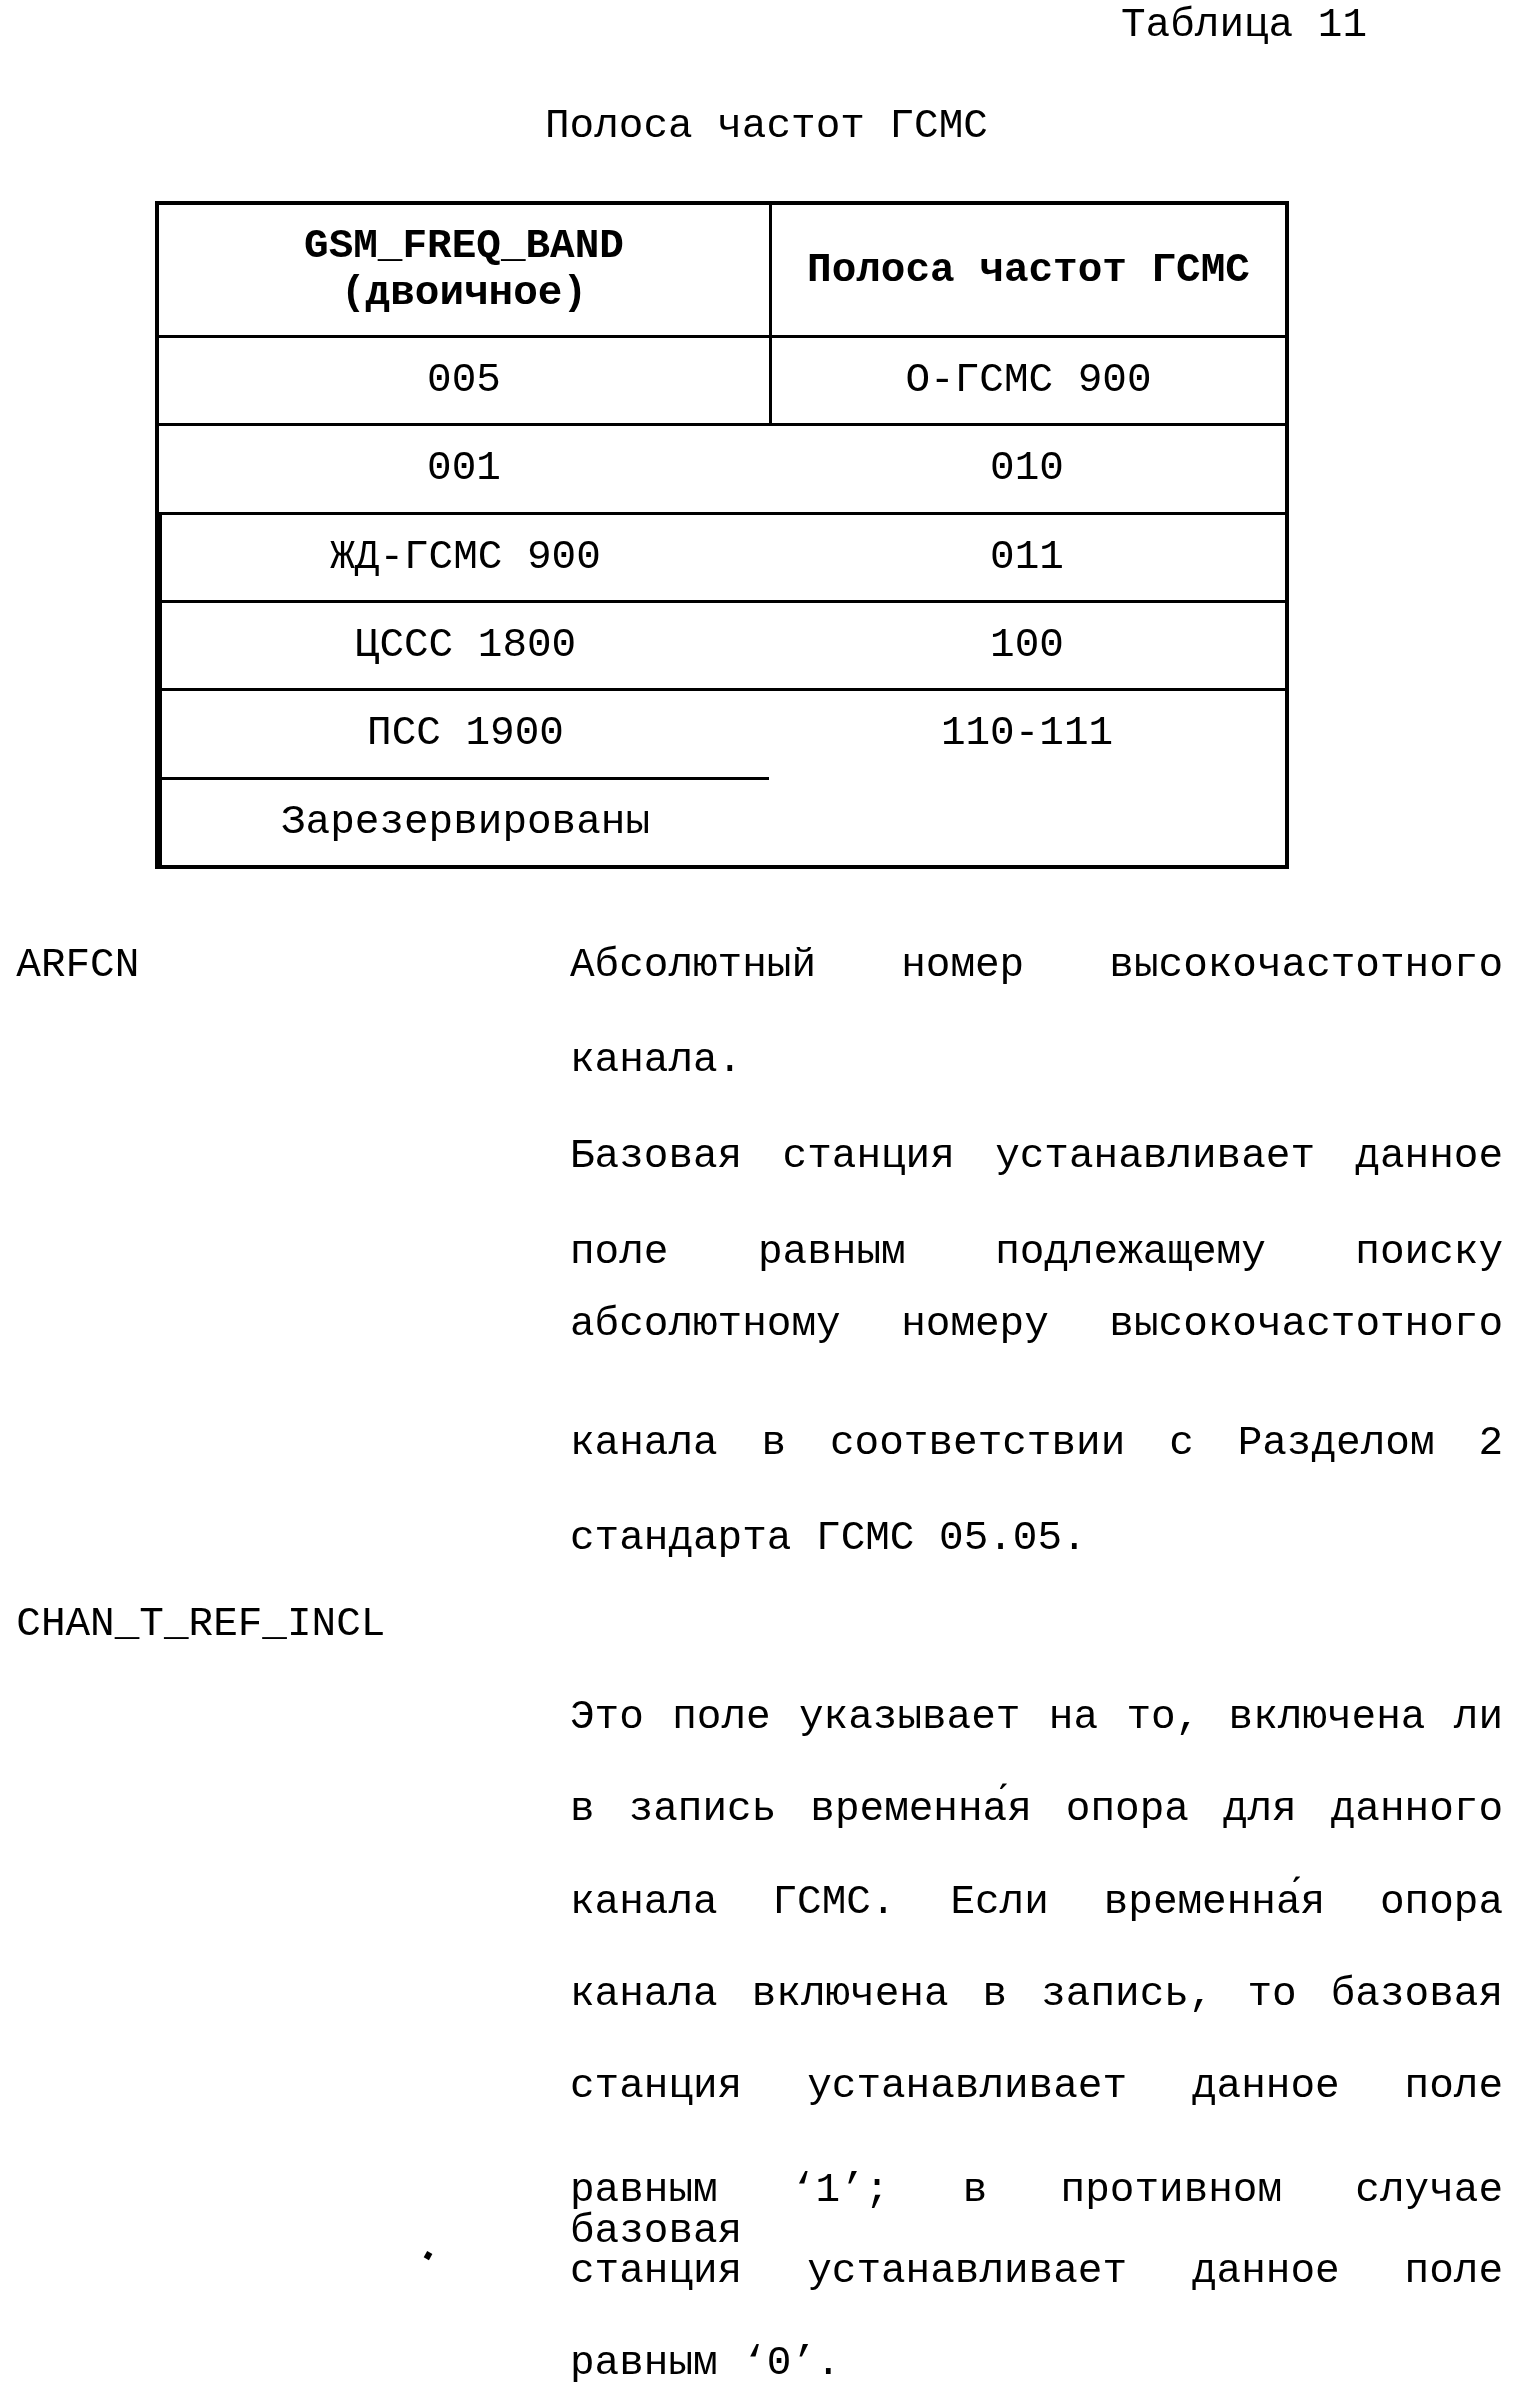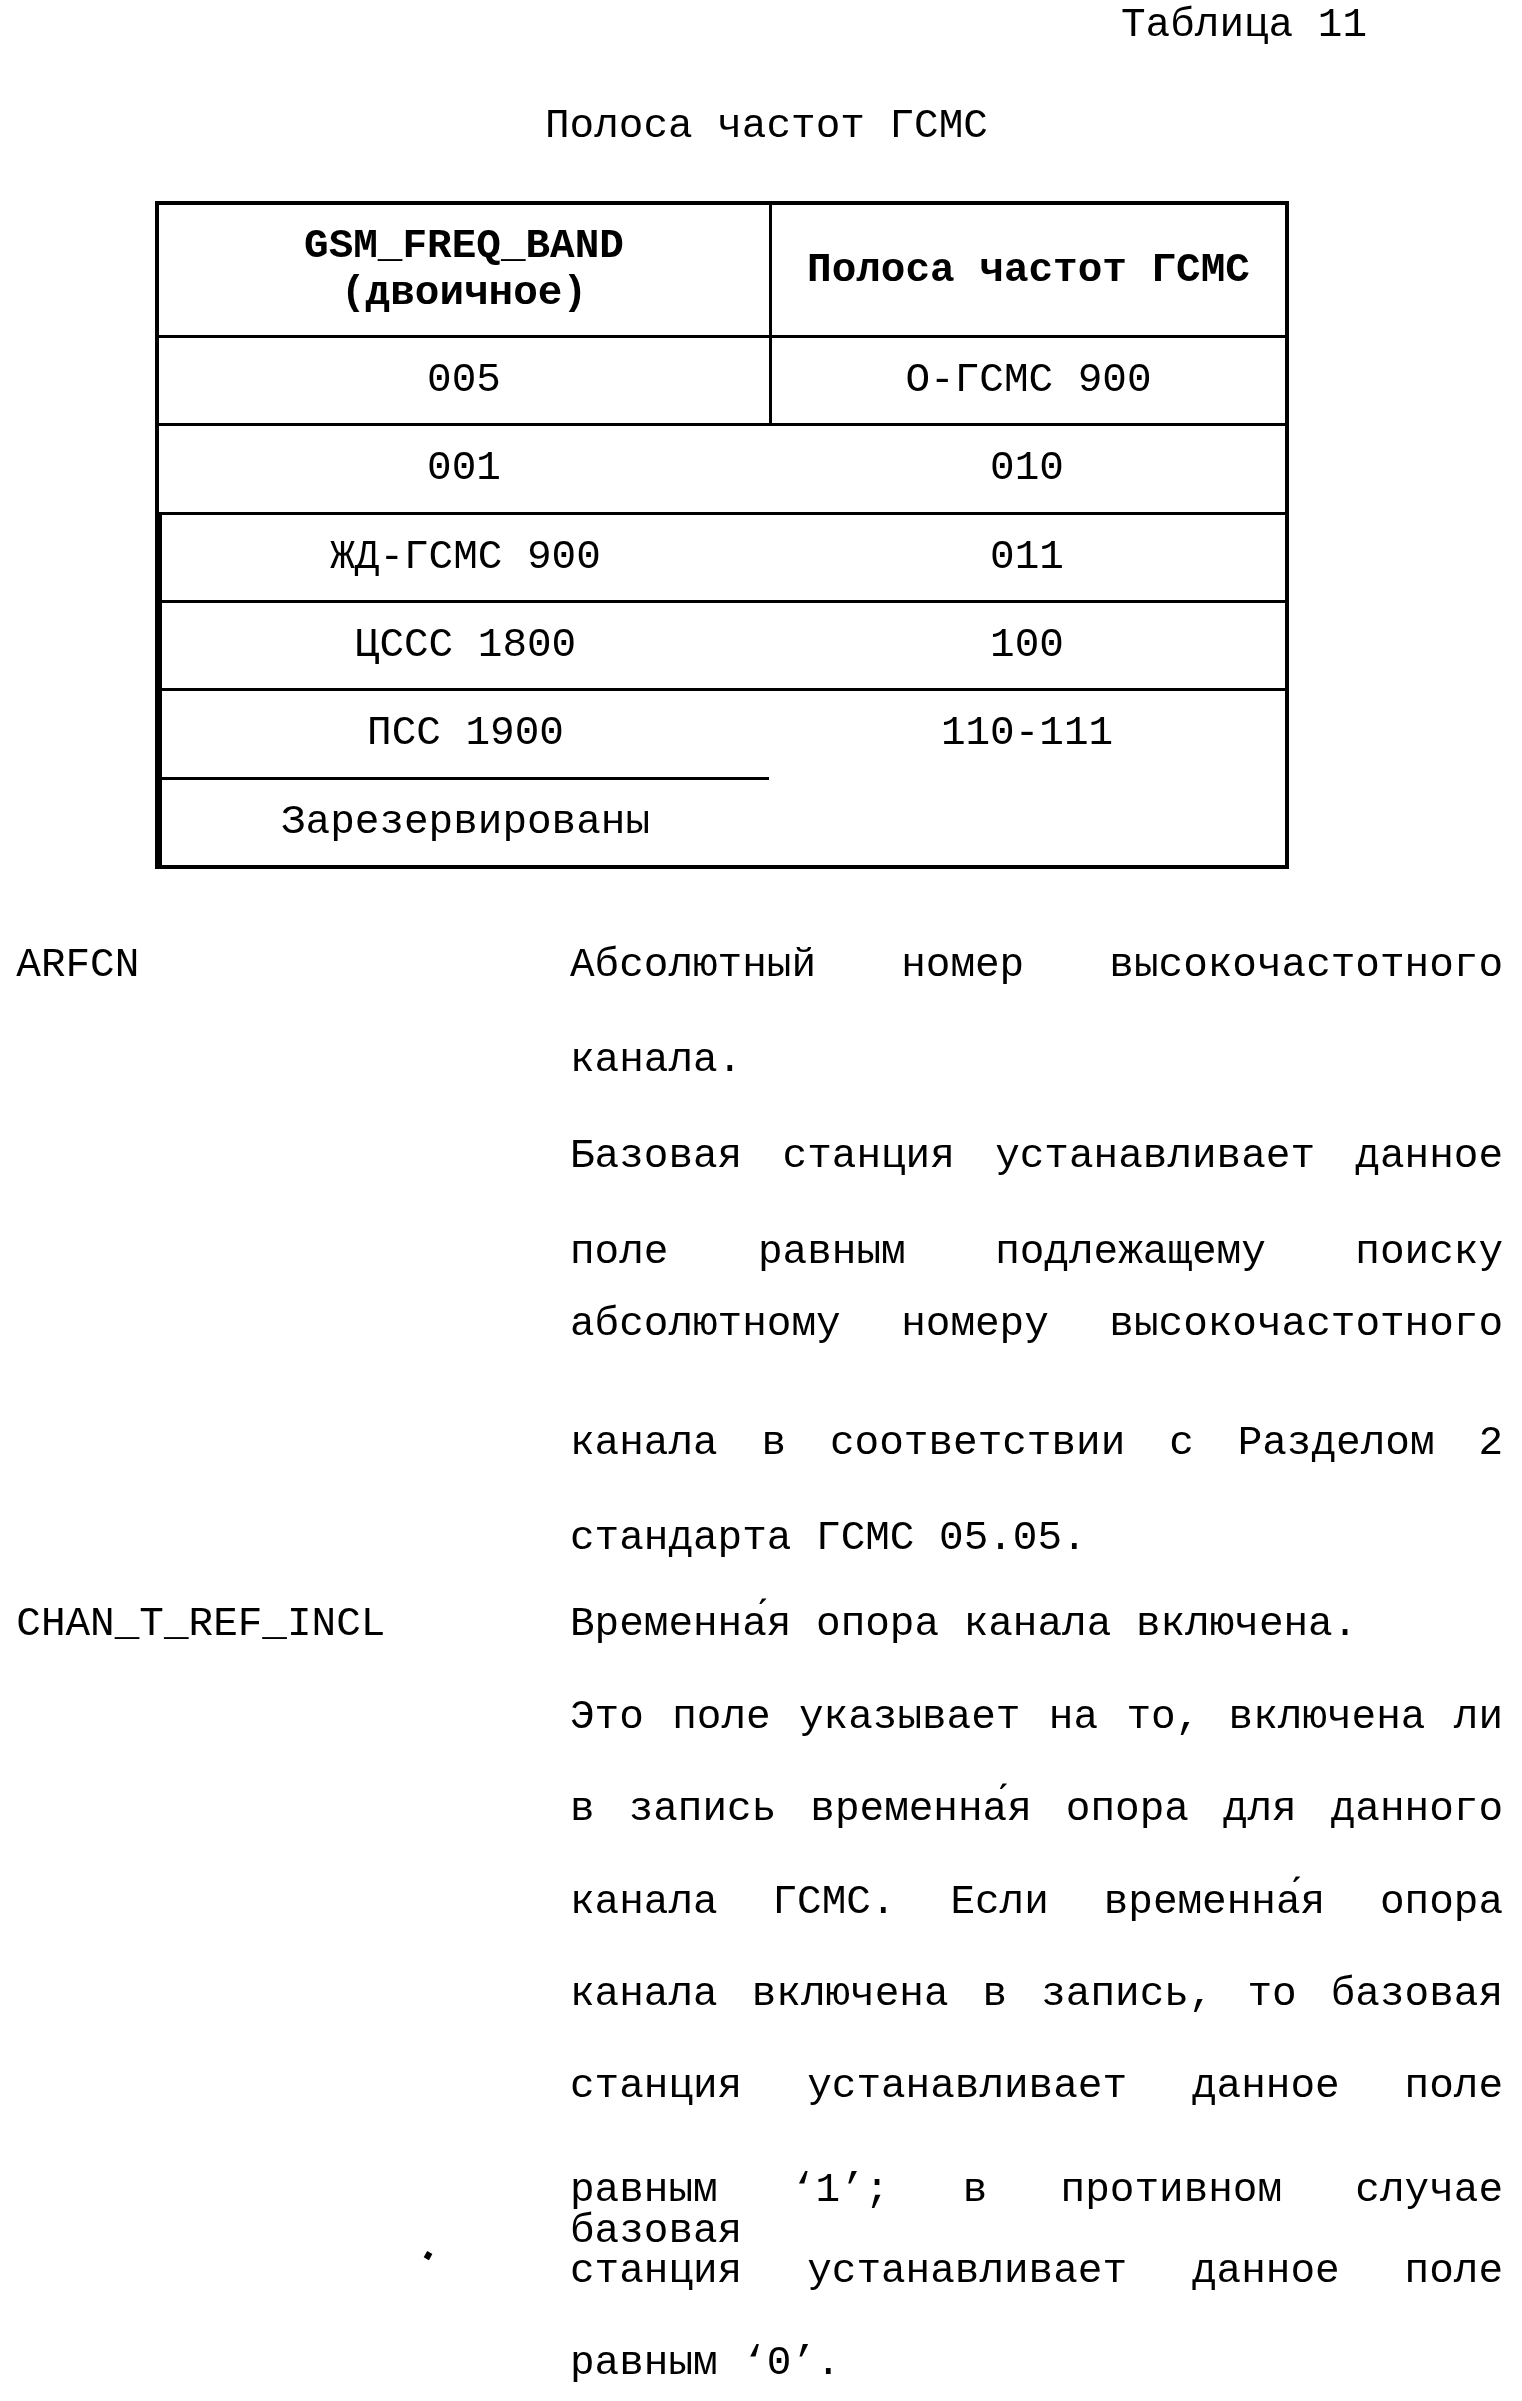--- a/index.html
+++ b/index.html
@@ -131,21 +131,20 @@
   <div class="bline j" style="top:945px;">Абсолютный номер высокочастотного</div>
   <div class="bline" style="top:1040px;">канала.</div>
   <div class="bline j" style="top:1136px;">Базовая станция устанавливает данное</div>
   <div class="bline j" style="top:1232px;">поле равным подлежащему поиску</div>
   <div class="bline j" style="top:1304px;">абсолютному номеру высокочастотного</div>
   <div class="bline j" style="top:1423px;">канала в соответствии с Разделом 2</div>
   <div class="bline" style="top:1518px;">стандарта ГСМС 05.05.</div>
 
   <div class="abs term" style="top:1604px;">CHAN_T_REF_INCL</div>
 
-  <div class="bline" style="top:1604px;">Временна́я опора канала включена.</div>
   <div class="bline j" style="top:1697px;">Это поле указывает на то, включена ли</div>
   <div class="bline j" style="top:1789px;">в запись временна́я опора для данного</div>
   <div class="bline j" style="top:1882px;">канала ГСМС. Если временна́я опора</div>
   <div class="bline j" style="top:1974px;">канала включена в запись, то базовая</div>
   <div class="bline j" style="top:2066px;">станция устанавливает данное поле</div>
   <div class="bline j" style="top:2158px;margin-top:12px;">равным ‘1’; в противном случае базовая</div>
   <div class="bline j" style="top:2251px;">станция устанавливает данное поле</div>
   <div class="bline" style="top:2343px;">равным ‘0’.</div>
 
   <div class="speck"></div>

